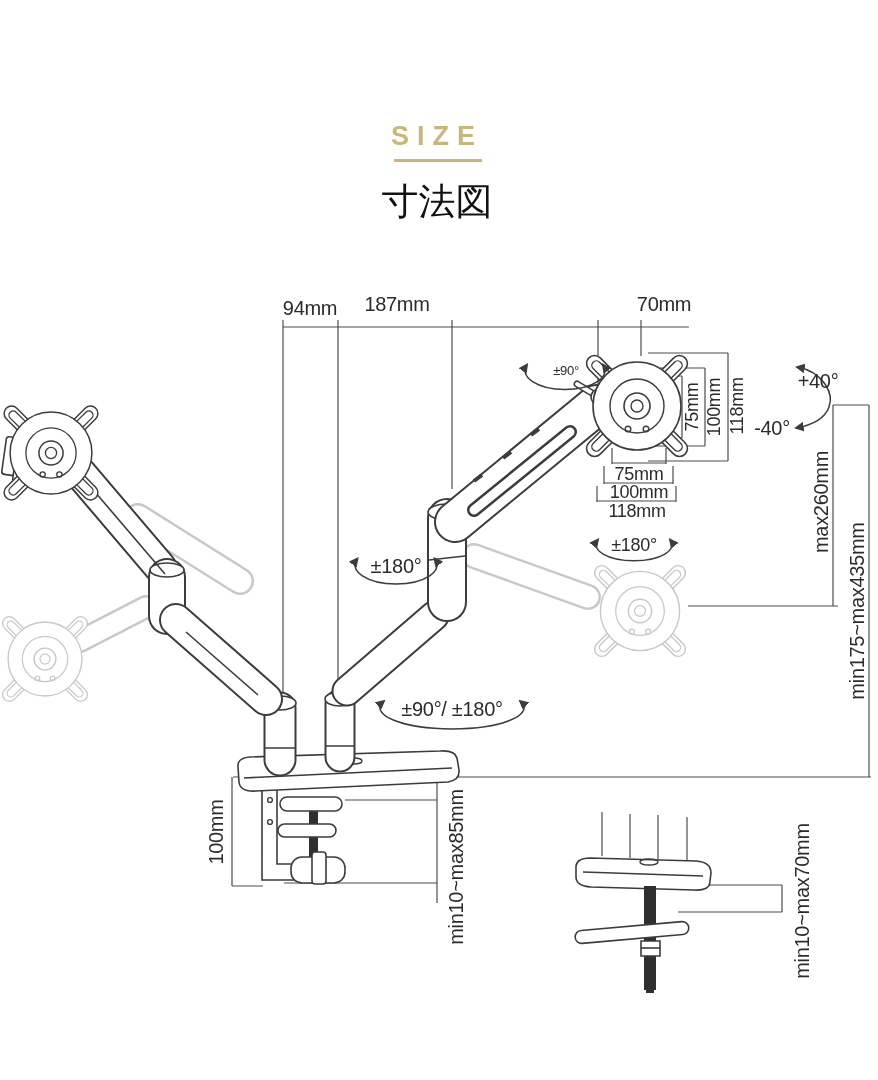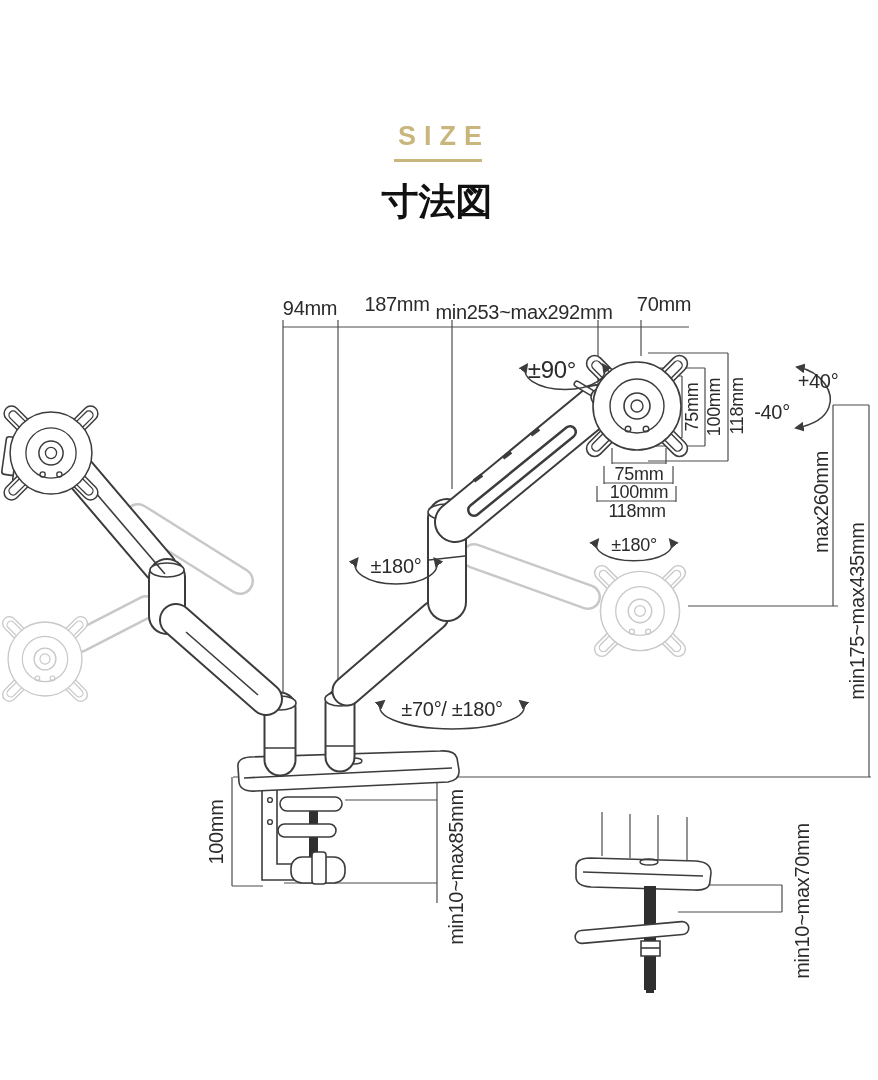--- a/index.html
+++ b/index.html
@@ -4,24 +4,24 @@
 <style>
   html,body{margin:0;padding:0;background:#fff;}
   #stage{position:relative;width:878px;height:1080px;background:#fff;overflow:hidden;
          font-family:"Liberation Sans",sans-serif;color:#2e2e2e;}
   #art{position:absolute;left:0;top:0;}
   .lbl{position:absolute;transform:translate(-50%,-50%);white-space:nowrap;
        font-size:20px;color:#2b2b2b;letter-spacing:-0.3px;}
   .vert{transform:translate(-50%,-50%) rotate(-90deg);}
   .sm{font-size:18px;}
   .eyebrow{position:absolute;left:437px;top:136px;transform:translate(-50%,-50%);
-           font-size:27px;letter-spacing:8px;font-weight:bold;margin-left:7px;}
+           font-size:27px;letter-spacing:8px;font-weight:bold;}
   .rule{position:absolute;left:394px;top:159px;width:88px;height:3px;}
   .pagetitle{position:absolute;left:437px;top:202px;transform:translate(-50%,-50%);
-             font-size:37px;font-weight:bold;color:#111;}
+             font-size:37px;font-weight:normal;color:#111;}
   
   .dim{stroke:#4d4d4d;stroke-width:1.2;fill:none;}
   .art{stroke:#3c3c3c;stroke-width:1.6;fill:none;}
   .pw{fill:#fff;stroke:currentColor;stroke-width:1.6;}
   .pn{fill:none;stroke:currentColor;stroke-width:1.4;}
   .darkfill{fill:#2f2f2f;stroke:none;}
   .arc{stroke:#3c3c3c;stroke-width:1.5;fill:none;}
 </style>
 </head>
 <body>
@@ -181,29 +181,28 @@
       <path class="arc" d="M797,367 C824,372 834,394 829,407 C825,418 813,425 796,428" marker-start="url(#arw)" marker-end="url(#arw)"></path>
     </g>
   </svg>
 
   <div class="eyebrow" id="eyebrow" style="color: rgb(201, 182, 124);">SIZE</div>
   <div class="rule" id="rule" style="background: rgb(201, 182, 124);"></div>
   <div class="pagetitle">寸法図</div>
 
   <span class="lbl" style="left:310px;top:308px">94mm</span>
   <span class="lbl" style="left:397px;top:304px">187mm</span>
-  <span class="lbl" style="left:524px;top:312px">min253~max292mm</span>
   <span class="lbl" style="left:664px;top:304px">70mm</span>
 
-  <span class="lbl" style="left:552px;top:370px;font-size:24px">±90°</span>
+  <span class="lbl" style="left:566px;top:370px;font-size:13px">±90°</span>
   <span class="lbl" style="left:818px;top:381px">+40°</span>
-  <span class="lbl" style="left:772px;top:412px">-40°</span>
+  <span class="lbl" style="left:772px;top:428px">-40°</span>
   <span class="lbl sm" style="left:634px;top:545px">±180°</span>
   <span class="lbl" style="left:396px;top:566px">±180°</span>
-  <span class="lbl" style="left:452px;top:709px">±70°/ ±180°</span>
+  <span class="lbl" style="left:452px;top:709px">±90°/ ±180°</span>
 
   <span class="lbl vert sm" style="left:692px;top:407px">75mm</span>
   <span class="lbl vert sm" style="left:714px;top:407px">100mm</span>
   <span class="lbl vert sm" style="left:737px;top:406px">118mm</span>
   <span class="lbl sm" style="left:639px;top:474px">75mm</span>
   <span class="lbl sm" style="left:639px;top:492px">100mm</span>
   <span class="lbl sm" style="left:637px;top:511px">118mm</span>
 
   <span class="lbl vert" style="left:821px;top:502px">max260mm</span>
   <span class="lbl vert" style="left:857px;top:611px">min175~max435mm</span>

